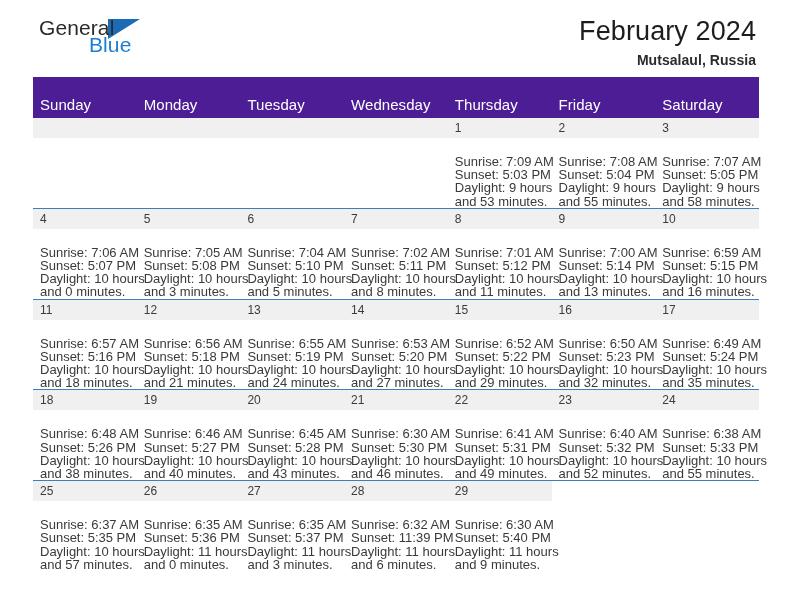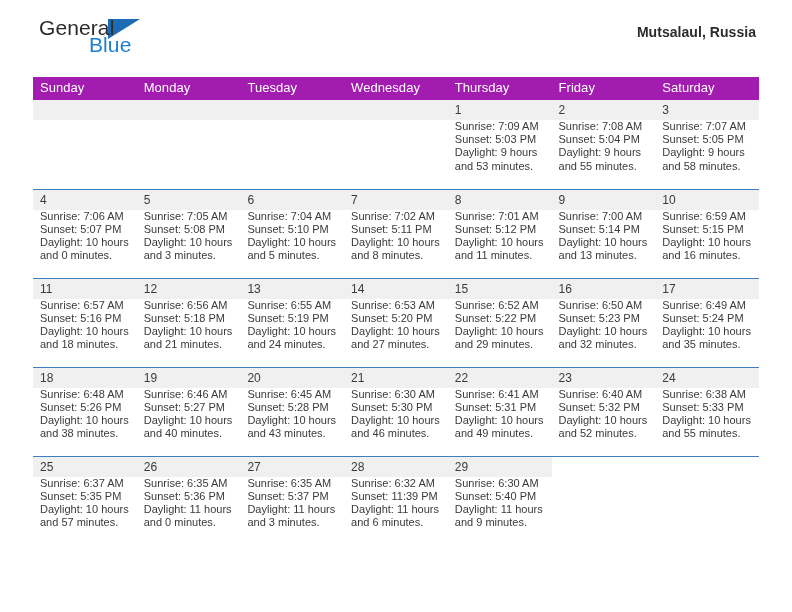--- a/index.html
+++ b/index.html
@@ -85,26 +85,26 @@
   }
 
   
   .calendar {
     width: 726px;
     border-collapse: collapse;
     table-layout: fixed;
   }
 
   .calendar thead th {
-    background: #a21caf;
+    background: #4c1d95;
     color: #ffffff;
-    font-size: 13px;
+    font-size: 15px;
     font-weight: 400;
     text-align: left;
-    padding: 3px 0 5px 7px;
+    padding: 19px 0 5px 7px;
     height: 21px;
     letter-spacing: .05px;
   }
 
   .calendar td {
     vertical-align: top;
     padding: 0;
     width: 103.7px;
     height: 89px;
     border-top: 1px solid #3d7ebf;
@@ -125,40 +125,41 @@
   }
   td.empty .daynum {
     background: #f0f0f0;
     color: transparent;
   }
   td.blank .daynum {
     background: #ffffff;
   }
 
   .info {
-    padding: 0 6px 0 7px;
-    font-size: 11px;
+    padding: 17px 6px 0 7px;
+    font-size: 13px;
     line-height: 13.2px;
     color: #3a3a3a;
   }
   .info div { white-space: nowrap; }
 </style>
 </head>
 <body>
 
 <div class="page">
 
   <div class="top-bar">
 
     <div class="brand">
       <span class="brand-general">General</span><span class="brand-mark"></span>
       <span class="brand-blue">Blue</span>
     </div>
 
     <div class="title-block">
+      <div class="cal-title">February 2024</div>
       <div class="cal-subtitle">Mutsalaul, Russia</div>
     </div>
 
   </div>
 
   <table class="calendar">
     <thead>
       <tr id="weekday-row">
           <th>Sunday</th>
           <th>Monday</th>

